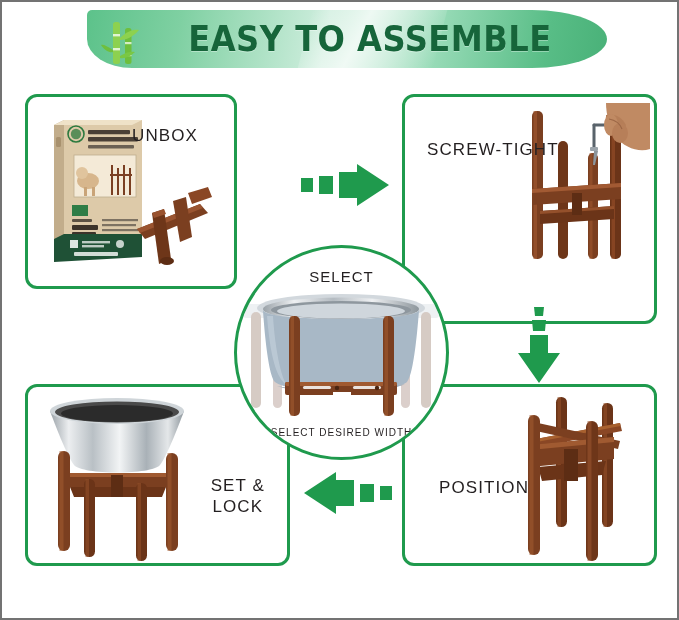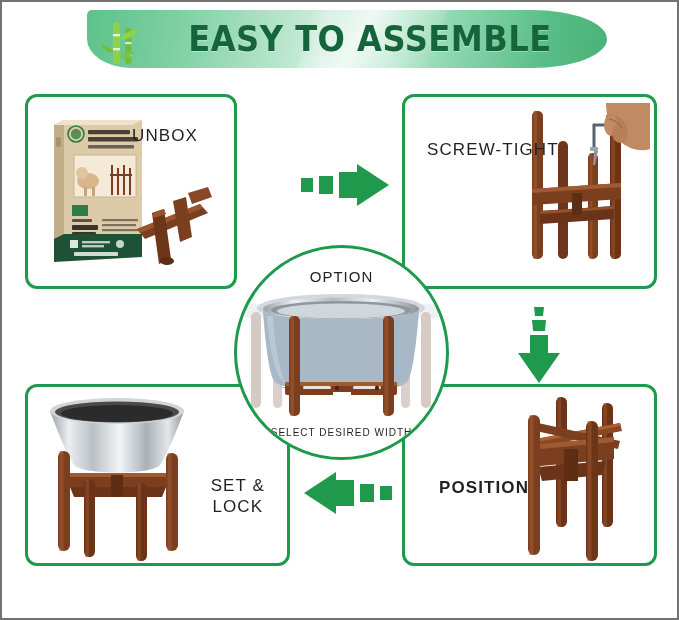--- a/index.html
+++ b/index.html
@@ -74,38 +74,38 @@
   
   .panel {
     position: absolute;
     background: #ffffff;
     border: 3px solid #1f9a4d;
     border-radius: 12px;
     box-sizing: border-box;
     overflow: hidden;
   }
   #panel-unbox     { left: 23px;  top: 92px;  width: 212px; height: 195px; }
-  #panel-screw     { left: 400px; top: 92px;  width: 255px; height: 195px; }
+  #panel-screw     { left: 400px; top: 92px;  width: 255px; height: 230px; }
   #panel-setlock   { left: 23px;  top: 382px; width: 265px; height: 182px; }
   #panel-position  { left: 400px; top: 382px; width: 255px; height: 182px; }
 
   .panel-label {
     position: absolute;
     color: #231f20;
     font-size: 17px;
     letter-spacing: 1.1px;
     font-family: "Liberation Sans", sans-serif;
     line-height: 1.25;
     white-space: pre-line;
     z-index: 4;
   }
   #label-unbox    { right: 36px; top: 28px; }
   #label-screw    { left: 22px;  top: 42px; }
   #label-setlock  { right: 22px; top: 88px; text-align: center; }
-  #label-position { left: 34px;  top: 90px; font-weight: bold; }
+  #label-position { left: 34px;  top: 90px; }
 
   .art { position: absolute; }
 
   
   #center-circle {
     position: absolute;
     left: 232px; top: 243px;
     width: 215px; height: 215px;
     border-radius: 50%;
     background: #ffffff;
@@ -320,21 +320,21 @@
       <rect x="62" y="56" width="14" height="32" fill="#5d2d14"></rect>
 
       <rect x="26" y="22" width="12" height="140" rx="6" fill="#7b3f20"></rect>
       <rect x="27.5" y="22" width="4" height="140" fill="#a05a31" opacity=".6"></rect>
       <rect x="84" y="28" width="12" height="140" rx="6" fill="#6e3619"></rect>
       <rect x="85.5" y="28" width="4" height="140" fill="#99552e" opacity=".6"></rect>
     </svg>
   </div>
 
   <div id="center-circle">
-    <div class="circle-label" id="circle-top-label">OPTION</div>
+    <div class="circle-label" id="circle-top-label">SELECT</div>
 
     <svg style="position:absolute; left:0; top:38px; width:209px; height:130px;" viewBox="0 0 209 130">
       <defs>
         <linearGradient id="rimGrad" x1="0" y1="0" x2="1" y2="0">
           <stop offset="0%" stop-color="#9aa2a8"></stop>
           <stop offset="20%" stop-color="#eef0f2"></stop>
           <stop offset="45%" stop-color="#b4bbc1"></stop>
           <stop offset="70%" stop-color="#eef0f2"></stop>
           <stop offset="100%" stop-color="#8d969c"></stop>
         </linearGradient>

